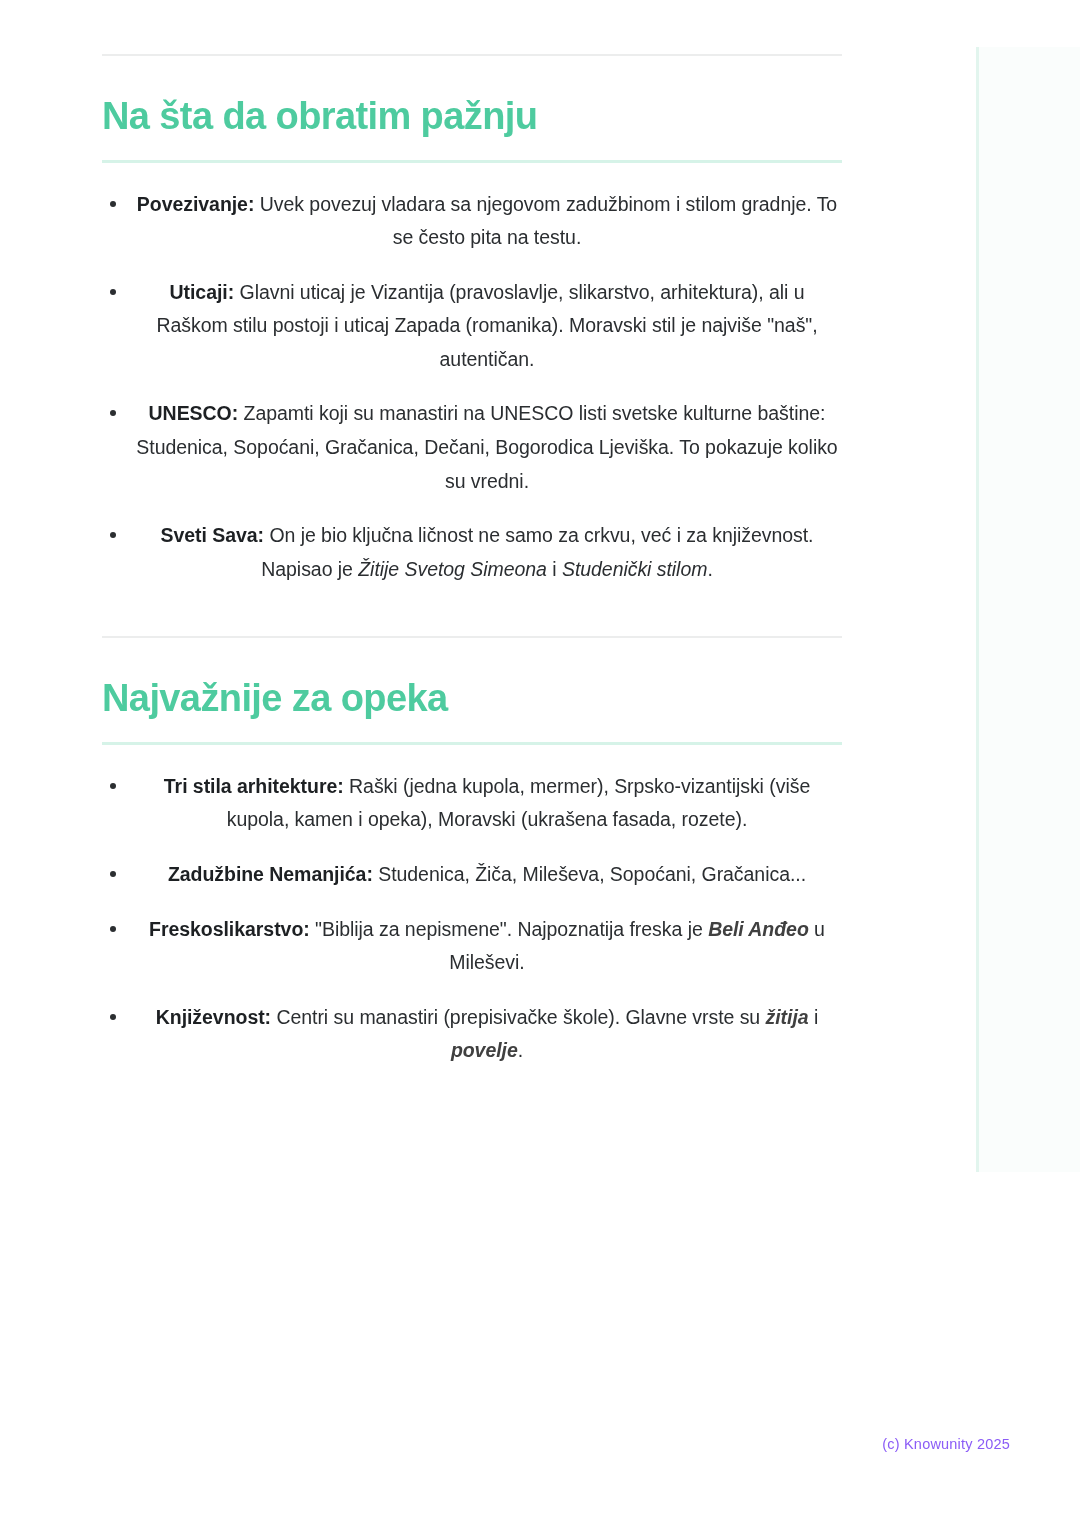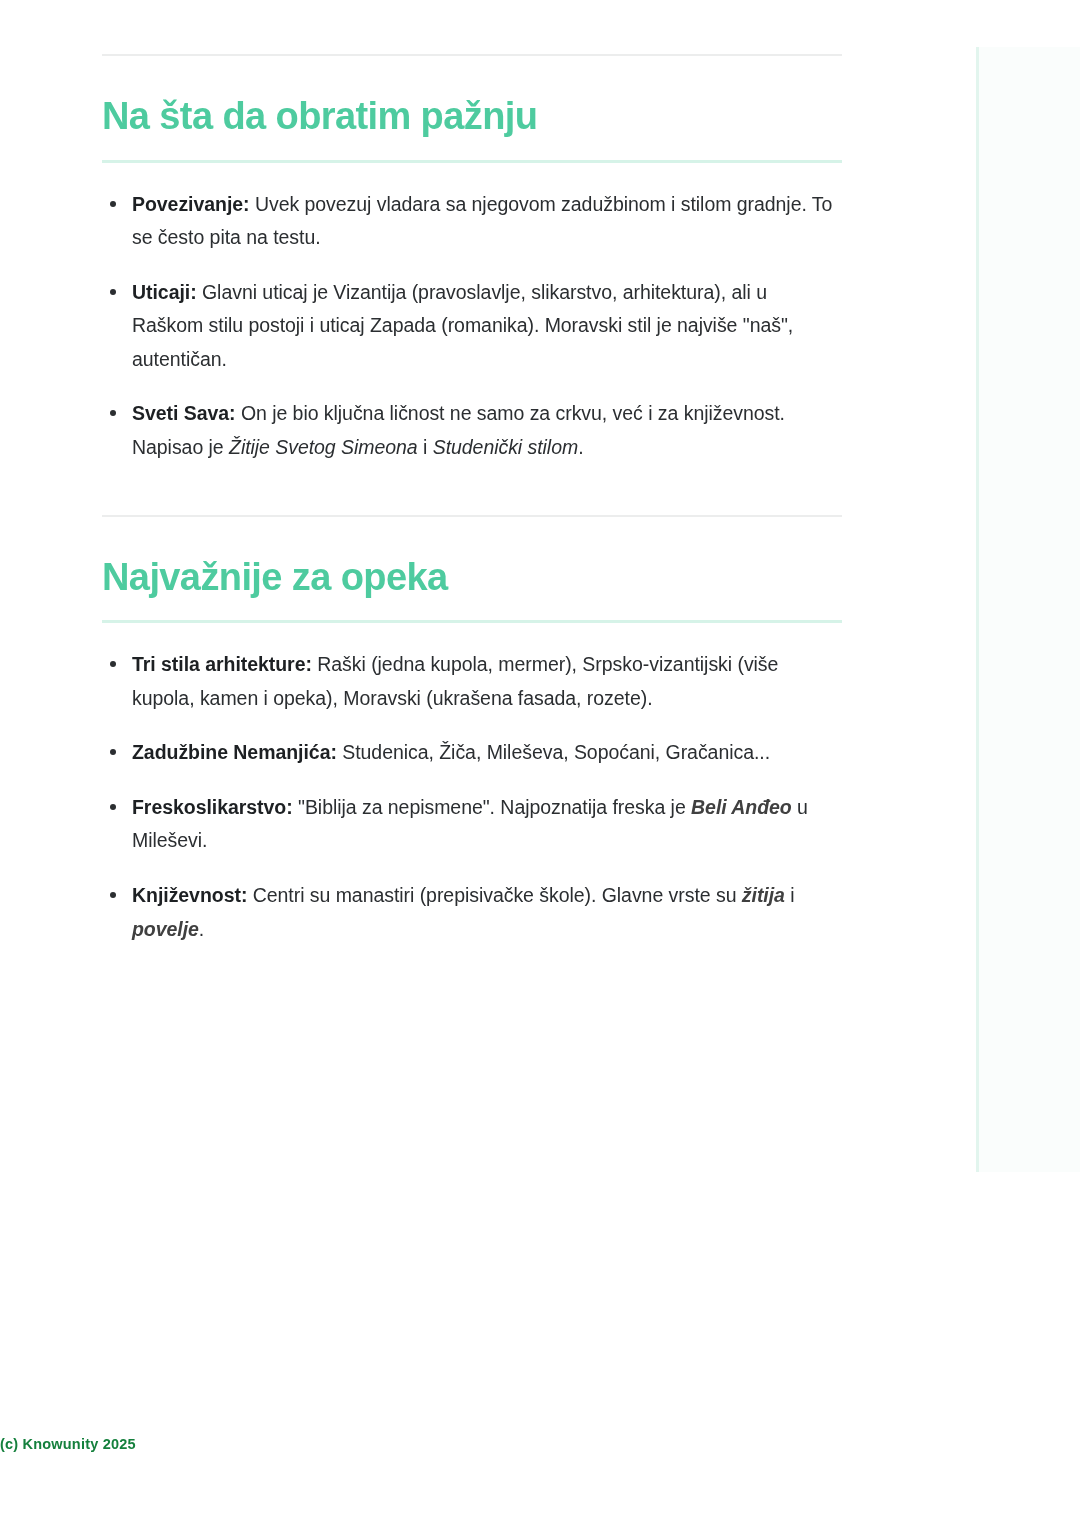--- a/index.html
+++ b/index.html
@@ -70,20 +70,21 @@
     height: 0;
     border-top: 3px solid #d6f3e8;
     margin-top: 22px;
   }
 
   
   ul.bullets {
     list-style: none;
     margin: 25px 0 0 0;
     padding: 0;
+    text-align: center;
   }
   ul.bullets > li {
     position: relative;
     padding-left: 30px;
     margin-bottom: 21px;
     font-size: 19.5px;
     line-height: 1.72;
     color: #2b2e31;
     letter-spacing: -0.05px;
   }
@@ -112,45 +113,45 @@
     color: #404040;
     font-style: italic;
   }
 
   
   .footer {
     position: absolute;
     left: 0;
     top: 1436px;
     width: 1010px;
-    text-align: left;
+    text-align: right;
     font-size: 14.5px;
-    color: #15803d;
+    color: #8b5cf6;
     letter-spacing: 0.2px;
-    font-weight: bold;
   }
 
   .section-block { margin-bottom: 0; }
 </style>
 </head>
 <body>
 
 <div class="right-panel"></div>
 
 <div class="page">
   <div class="content">
 
     <div class="rule-top"></div>
 
     <div class="section-block">
       <h2 class="section-title">Na šta da obratim pažnju</h2>
       <div class="title-underline"></div>
       <ul class="bullets" id="list-0">
           <li><span class="lead">Povezivanje:</span><span> Uvek povezuj vladara sa njegovom zadužbinom i stilom gradnje. To se često pita na testu.</span></li>
           <li><span class="lead">Uticaji:</span><span> Glavni uticaj je Vizantija (pravoslavlje, slikarstvo, arhitektura), ali u Raškom stilu postoji i uticaj Zapada (romanika). Moravski stil je najviše "naš", autentičan.</span></li>
+          <li><span class="lead">UNESCO:</span><span> Zapamti koji su manastiri na UNESCO listi svetske kulturne baštine: Studenica, Sopoćani, Gračanica, Dečani, Bogorodica Ljeviška. To pokazuje koliko su vredni.</span></li>
           <li><span class="lead">Sveti Sava:</span><span> On je bio ključna ličnost ne samo za crkvu, već i za književnost. Napisao je </span><span class="em">Žitije Svetog Simeona</span><span> i </span><span class="em">Studenički stilom</span><span>.</span></li>
         </ul>
     </div>
 
     <div class="rule-section"></div>
 
     <div class="section-block">
       <h2 class="section-title">Najvažnije za opeka</h2>
       <div class="title-underline"></div>
       <ul class="bullets" id="list-1">

